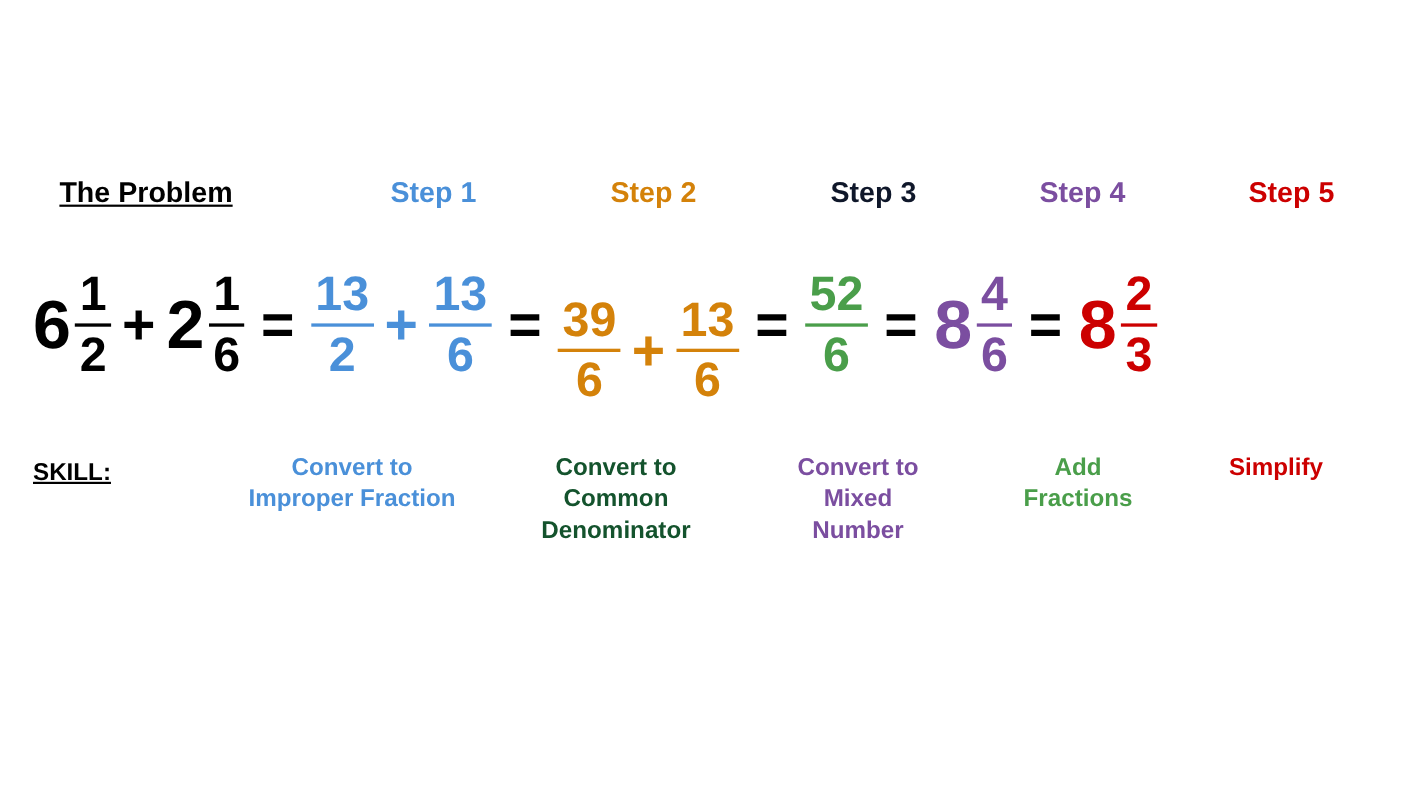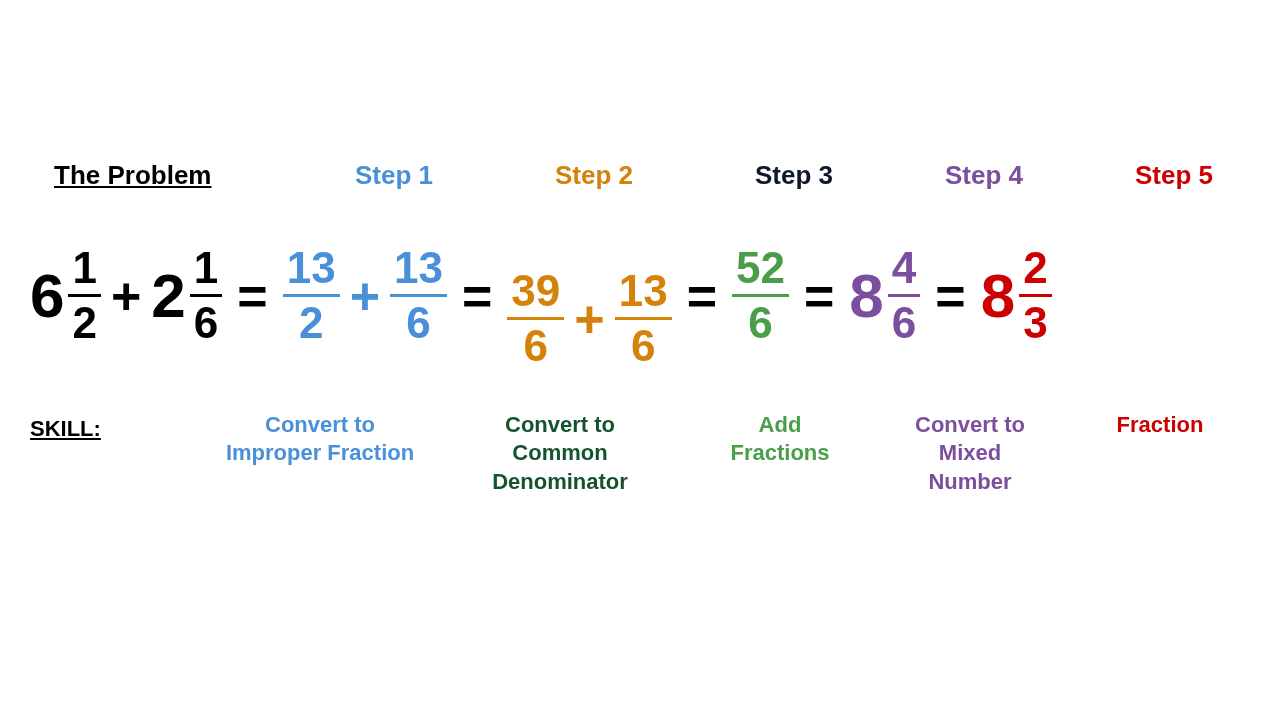--- a/index.html
+++ b/index.html
@@ -235,18 +235,18 @@
         <span class="denominator">3</span>
       </div>
     </div>
 
   </div>
 
   <div class="skill-row">
     <div class="skill-label">SKILL:</div>
     <div class="skill-desc skill1">Convert to<br>Improper Fraction</div>
     <div class="skill-desc skill2">Convert to Common<br>Denominator</div>
+    <div class="skill-desc skill4">Convert to Mixed<br>Number</div>
     <div class="skill-desc skill3">Add<br>Fractions</div>
-    <div class="skill-desc skill4">Convert to Mixed<br>Number</div>
-    <div class="skill-desc skill5">Fraction</div>
+    <div class="skill-desc skill5">Simplify</div>
   </div>
 
 </div>
 
 </body></html>

